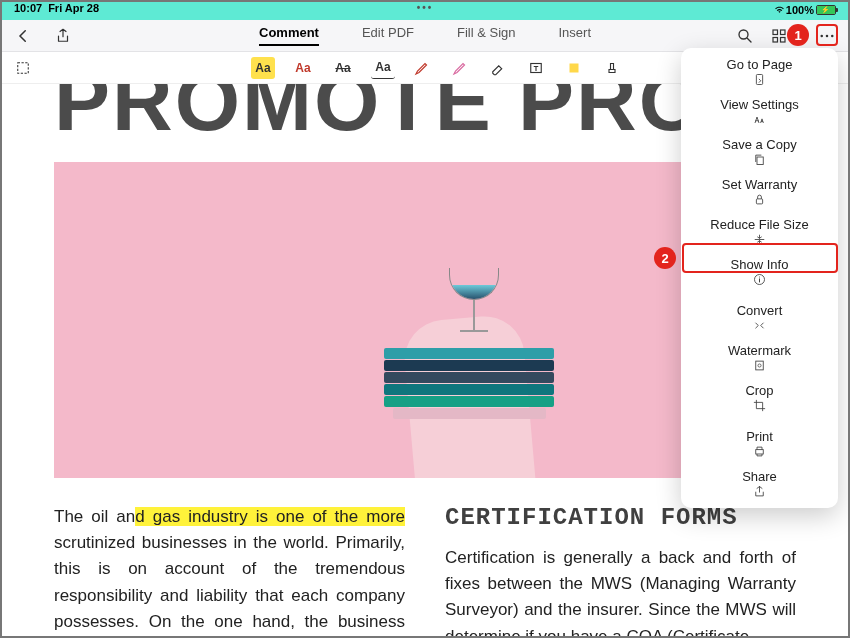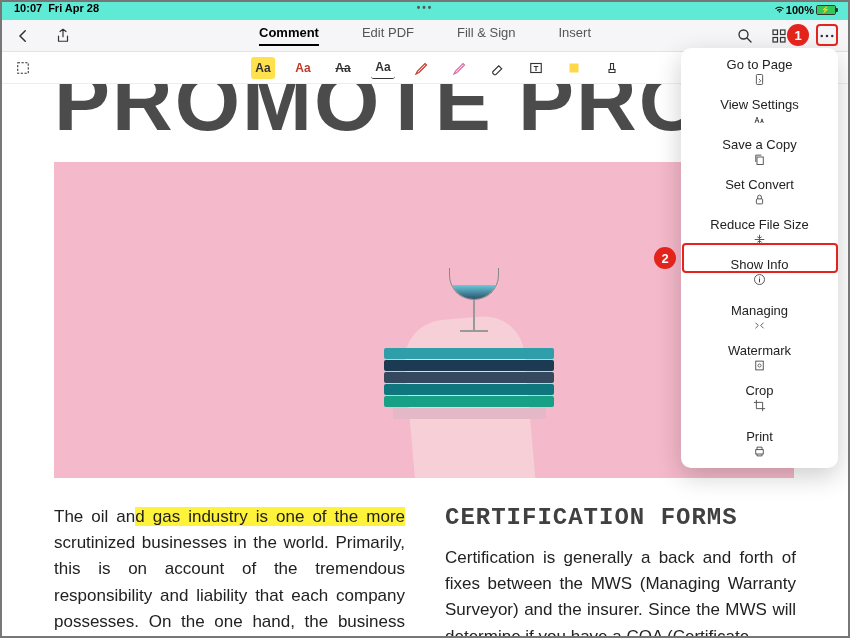--- a/index.html
+++ b/index.html
@@ -232,42 +232,42 @@
       </svg>
     </div>
   <div class="menu-item tight">
       <span>Save a Copy</span>
       <svg viewBox="0 0 24 24">
         <rect x="8" y="8" width="10" height="12" stroke="currentColor" stroke-width="1.4" fill="none"></rect>
         <path d="M6 16V5h9" stroke="currentColor" stroke-width="1.4" fill="none"></path>
       </svg>
     </div>
   <div class="menu-item tight">
-      <span>Set Convert</span>
+      <span>Set Warranty</span>
       <svg viewBox="0 0 24 24">
         <rect x="7" y="11" width="10" height="8" rx="1.5" stroke="currentColor" stroke-width="1.4" fill="none"></rect>
         <path d="M9 11V8a3 3 0 016 0v3" stroke="currentColor" stroke-width="1.4" fill="none"></path>
       </svg>
     </div>
   <div class="menu-item tight">
       <span>Reduce File Size</span>
       <svg viewBox="0 0 24 24">
         <path d="M12 5v5M9 8l3 2 3-2 M12 19v-5M9 16l3-2 3 2 M5 12h14" stroke="currentColor" stroke-width="1.4" fill="none" stroke-linecap="round"></path>
       </svg>
     </div>
   <div class="menu-item tight">
       <span>Show Info</span>
       <svg viewBox="0 0 24 24">
         <circle cx="12" cy="12" r="8" stroke="currentColor" stroke-width="1.4" fill="none"></circle>
         <path d="M12 8h.01M12 11v5" stroke="currentColor" stroke-width="1.6" stroke-linecap="round"></path>
       </svg>
     </div>
   <div class="menu-sep"></div>
   <div class="menu-item tight">
-      <span>Managing</span>
+      <span>Convert</span>
       <svg viewBox="0 0 24 24">
         <path d="M6 8l4 4-4 4M18 8l-4 4 4 4" stroke="currentColor" stroke-width="1.4" fill="none" stroke-linecap="round"></path>
       </svg>
     </div>
   <div class="menu-item tight">
       <span>Watermark</span>
       <svg viewBox="0 0 24 24">
         <rect x="6" y="5" width="12" height="14" stroke="currentColor" stroke-width="1.4" fill="none"></rect>
         <circle cx="12" cy="12" r="2.5" stroke="currentColor" stroke-width="1.2" fill="none"></circle>
       </svg>
@@ -277,20 +277,26 @@
       <svg viewBox="0 0 24 24">
         <path d="M7 3v14h14M17 21V7H3" stroke="currentColor" stroke-width="1.4" fill="none"></path>
       </svg>
     </div>
   <div class="menu-sep"></div>
   <div class="menu-item tight">
       <span>Print</span>
       <svg viewBox="0 0 24 24">
         <rect x="6" y="9" width="12" height="7" stroke="currentColor" stroke-width="1.4" fill="none"></rect>
         <path d="M8 9V5h8v4M8 16v3h8v-3" stroke="currentColor" stroke-width="1.4" fill="none"></path>
+      </svg>
+    </div>
+  <div class="menu-item tight">
+      <span>Share</span>
+      <svg viewBox="0 0 24 24">
+        <path d="M12 4v9M8 7l4-3 4 3M6 13v6h12v-6" stroke="currentColor" stroke-width="1.4" fill="none" stroke-linecap="round" stroke-linejoin="round"></path>
       </svg>
     </div>
 </div>
 
 <div class="callout callout-1">1</div>
 <div class="red-ring ring-more"></div>
 <div class="callout callout-2">2</div>
 <div class="red-ring ring-convert"></div>
 
 </body></html>

